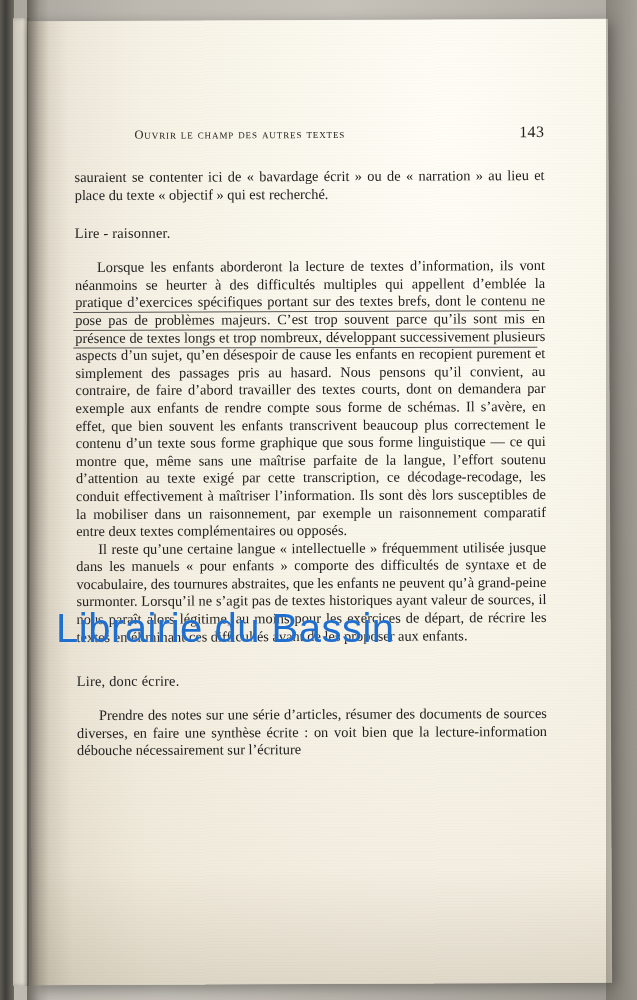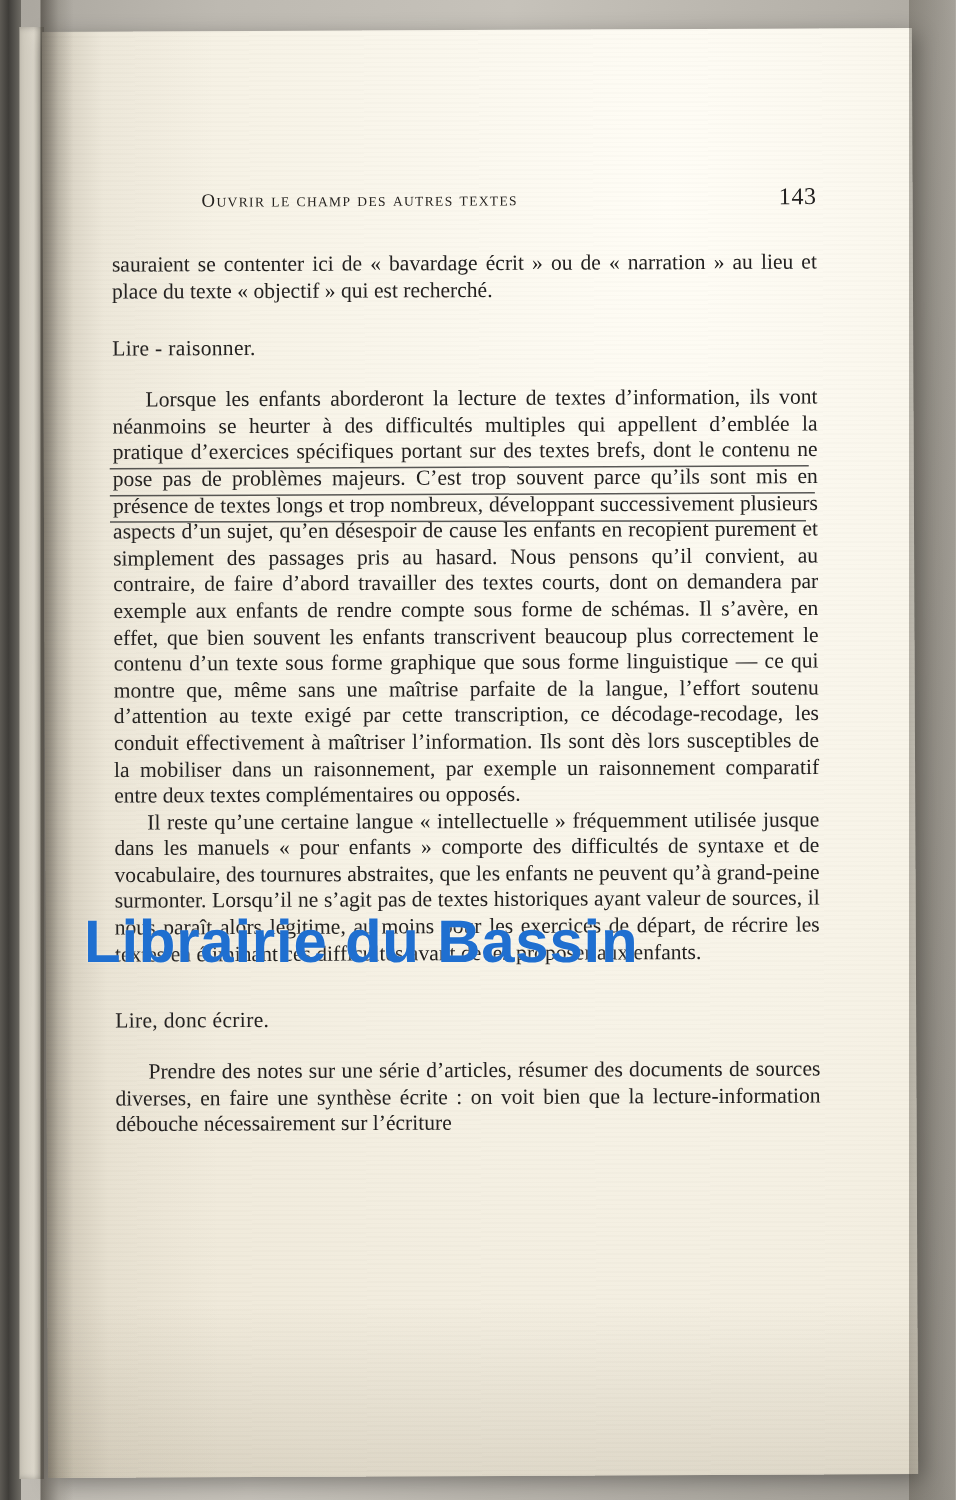--- a/index.html
+++ b/index.html
@@ -141,21 +141,21 @@
   }
 
   
   #watermark {
     position: absolute;
     left: 56px;
     top: 606px;
     width: 520px;
     font-family: "Liberation Sans", sans-serif;
     font-size: 40px;
-    font-weight: 700;
+    font-weight: 400;
     color: #1f6fd0;
     letter-spacing: 0.5px;
     white-space: nowrap;
     z-index: 8;
     text-shadow: 0 0 2px rgba(255,255,255,0.55);
     pointer-events: none;
   }
 
   
   #grain {

